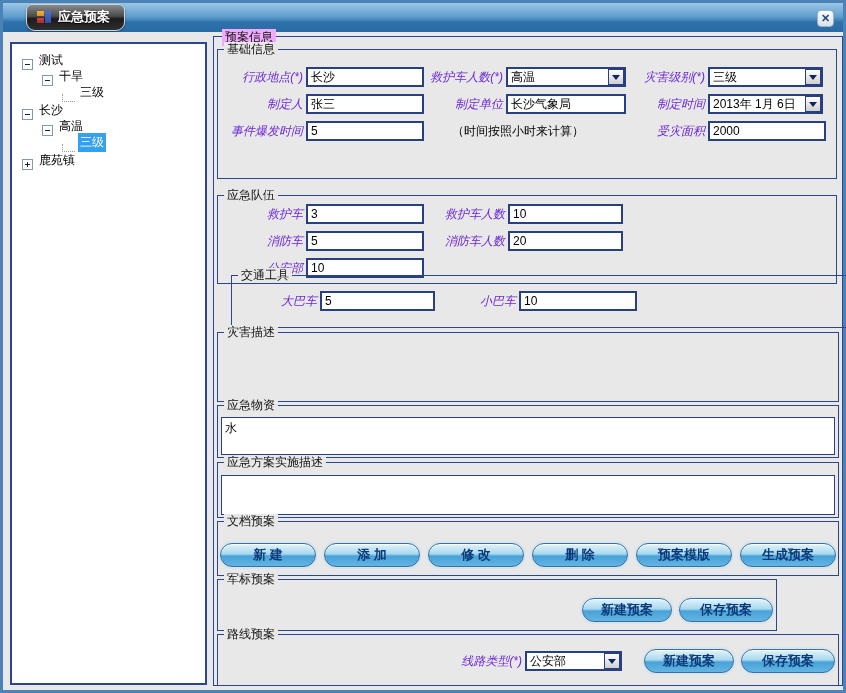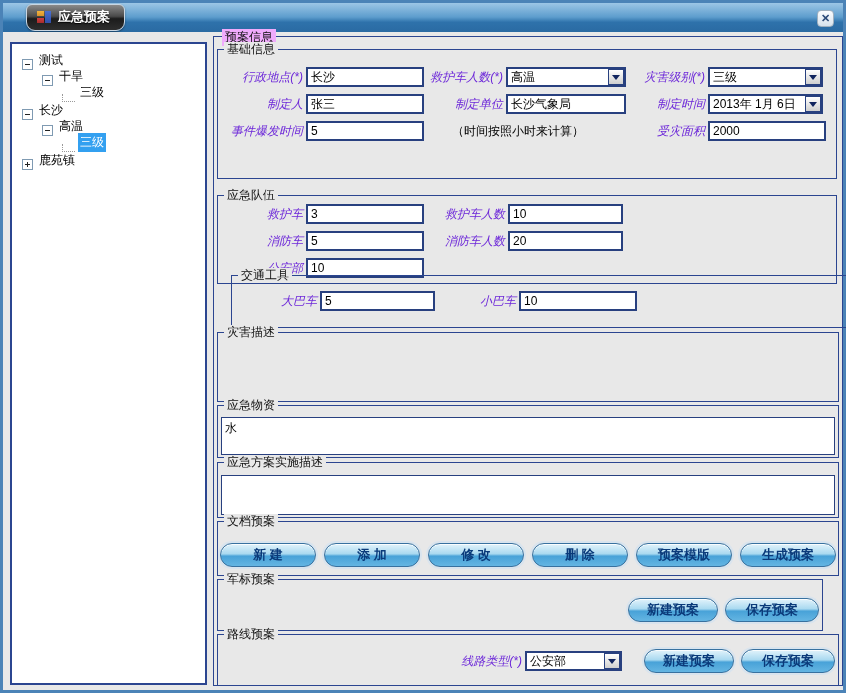--- a/index.html
+++ b/index.html
@@ -243,21 +243,21 @@
         <div class="docbtns" style="top:21px;">
           <button class="btn">新  建</button>
           <button class="btn">添  加</button>
           <button class="btn">修  改</button>
           <button class="btn">删  除</button>
           <button class="btn">预案模版</button>
           <button class="btn">生成预案</button>
         </div>
       </div>
 
-      <div class="grp" style="left:3px; top:542px; width:606px; height:52px;">
+      <div class="grp" style="left:3px; top:542px; width:560px; height:52px;">
         <span class="gt">军标预案</span>
         <div class="rightbtns" style="top:18px;">
           <button class="btn" style="width:90px;">新建预案</button>
           <button class="btn" style="width:94px;">保存预案</button>
         </div>
       </div>
 
       <div class="grp" style="left:3px; top:597px; width:622px; height:52px;">
         <span class="gt">路线预案</span>
         <div class="frow" style="top:16px; left:222px; right:200px;">

